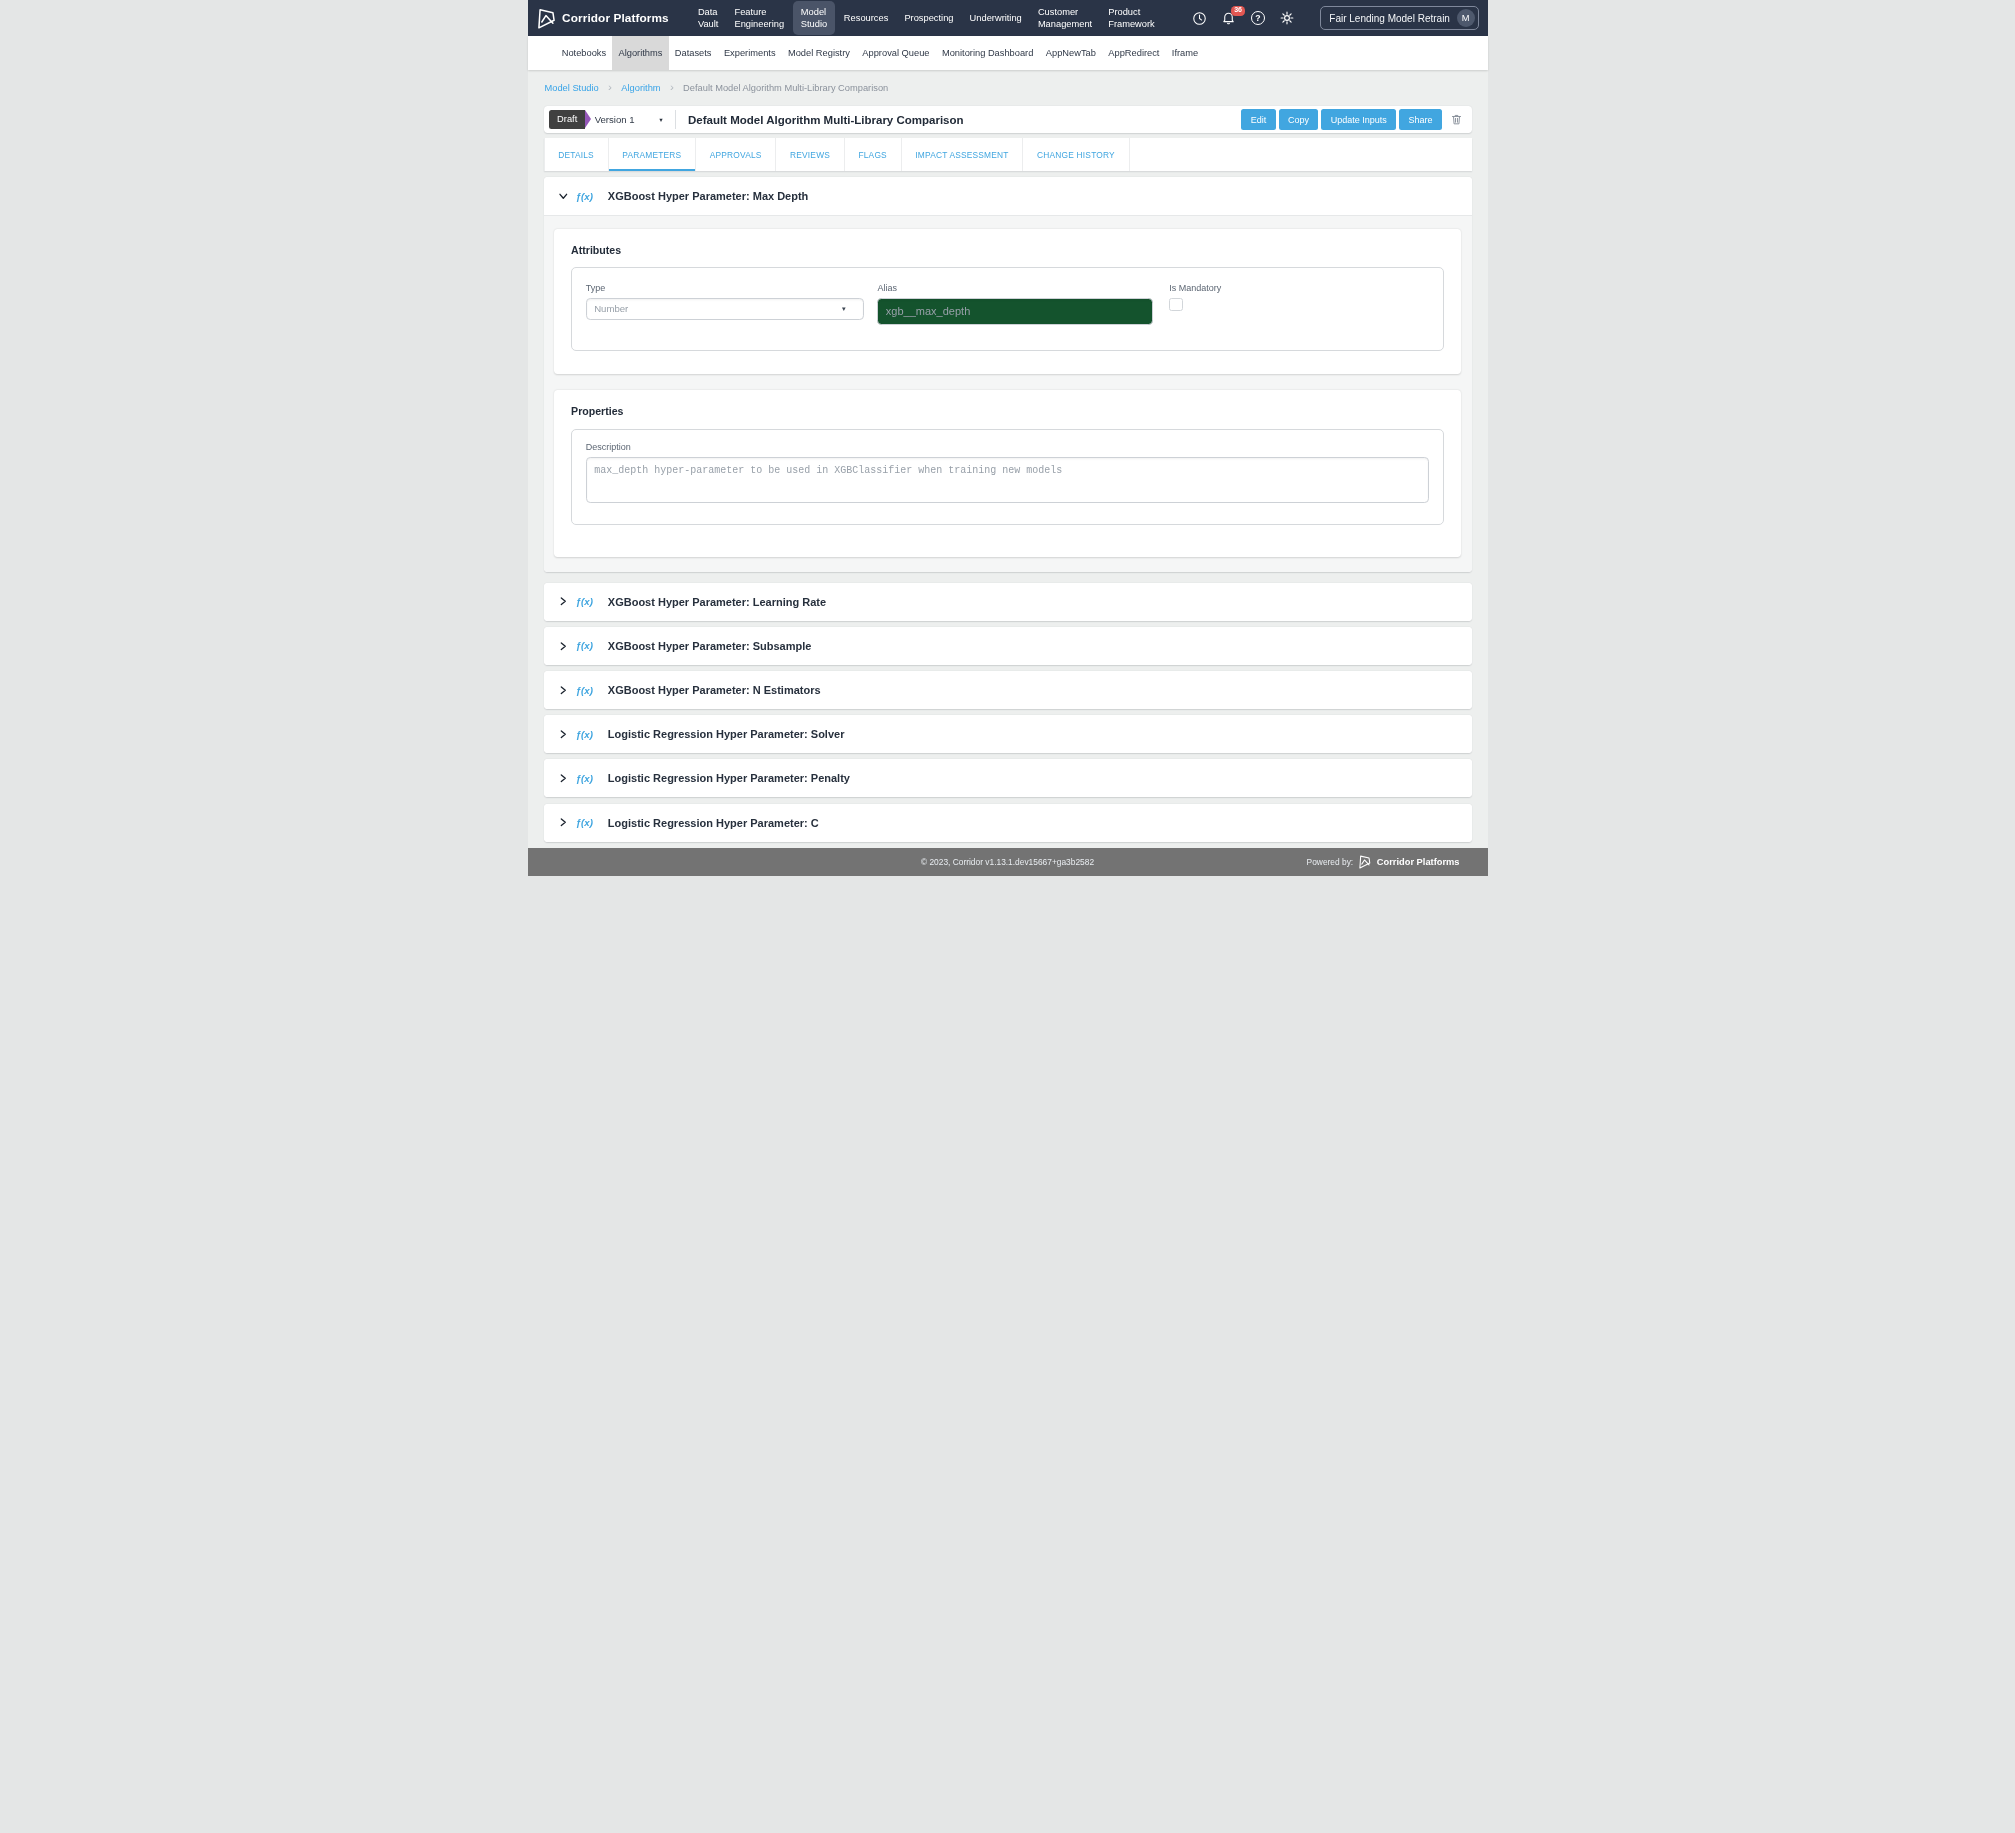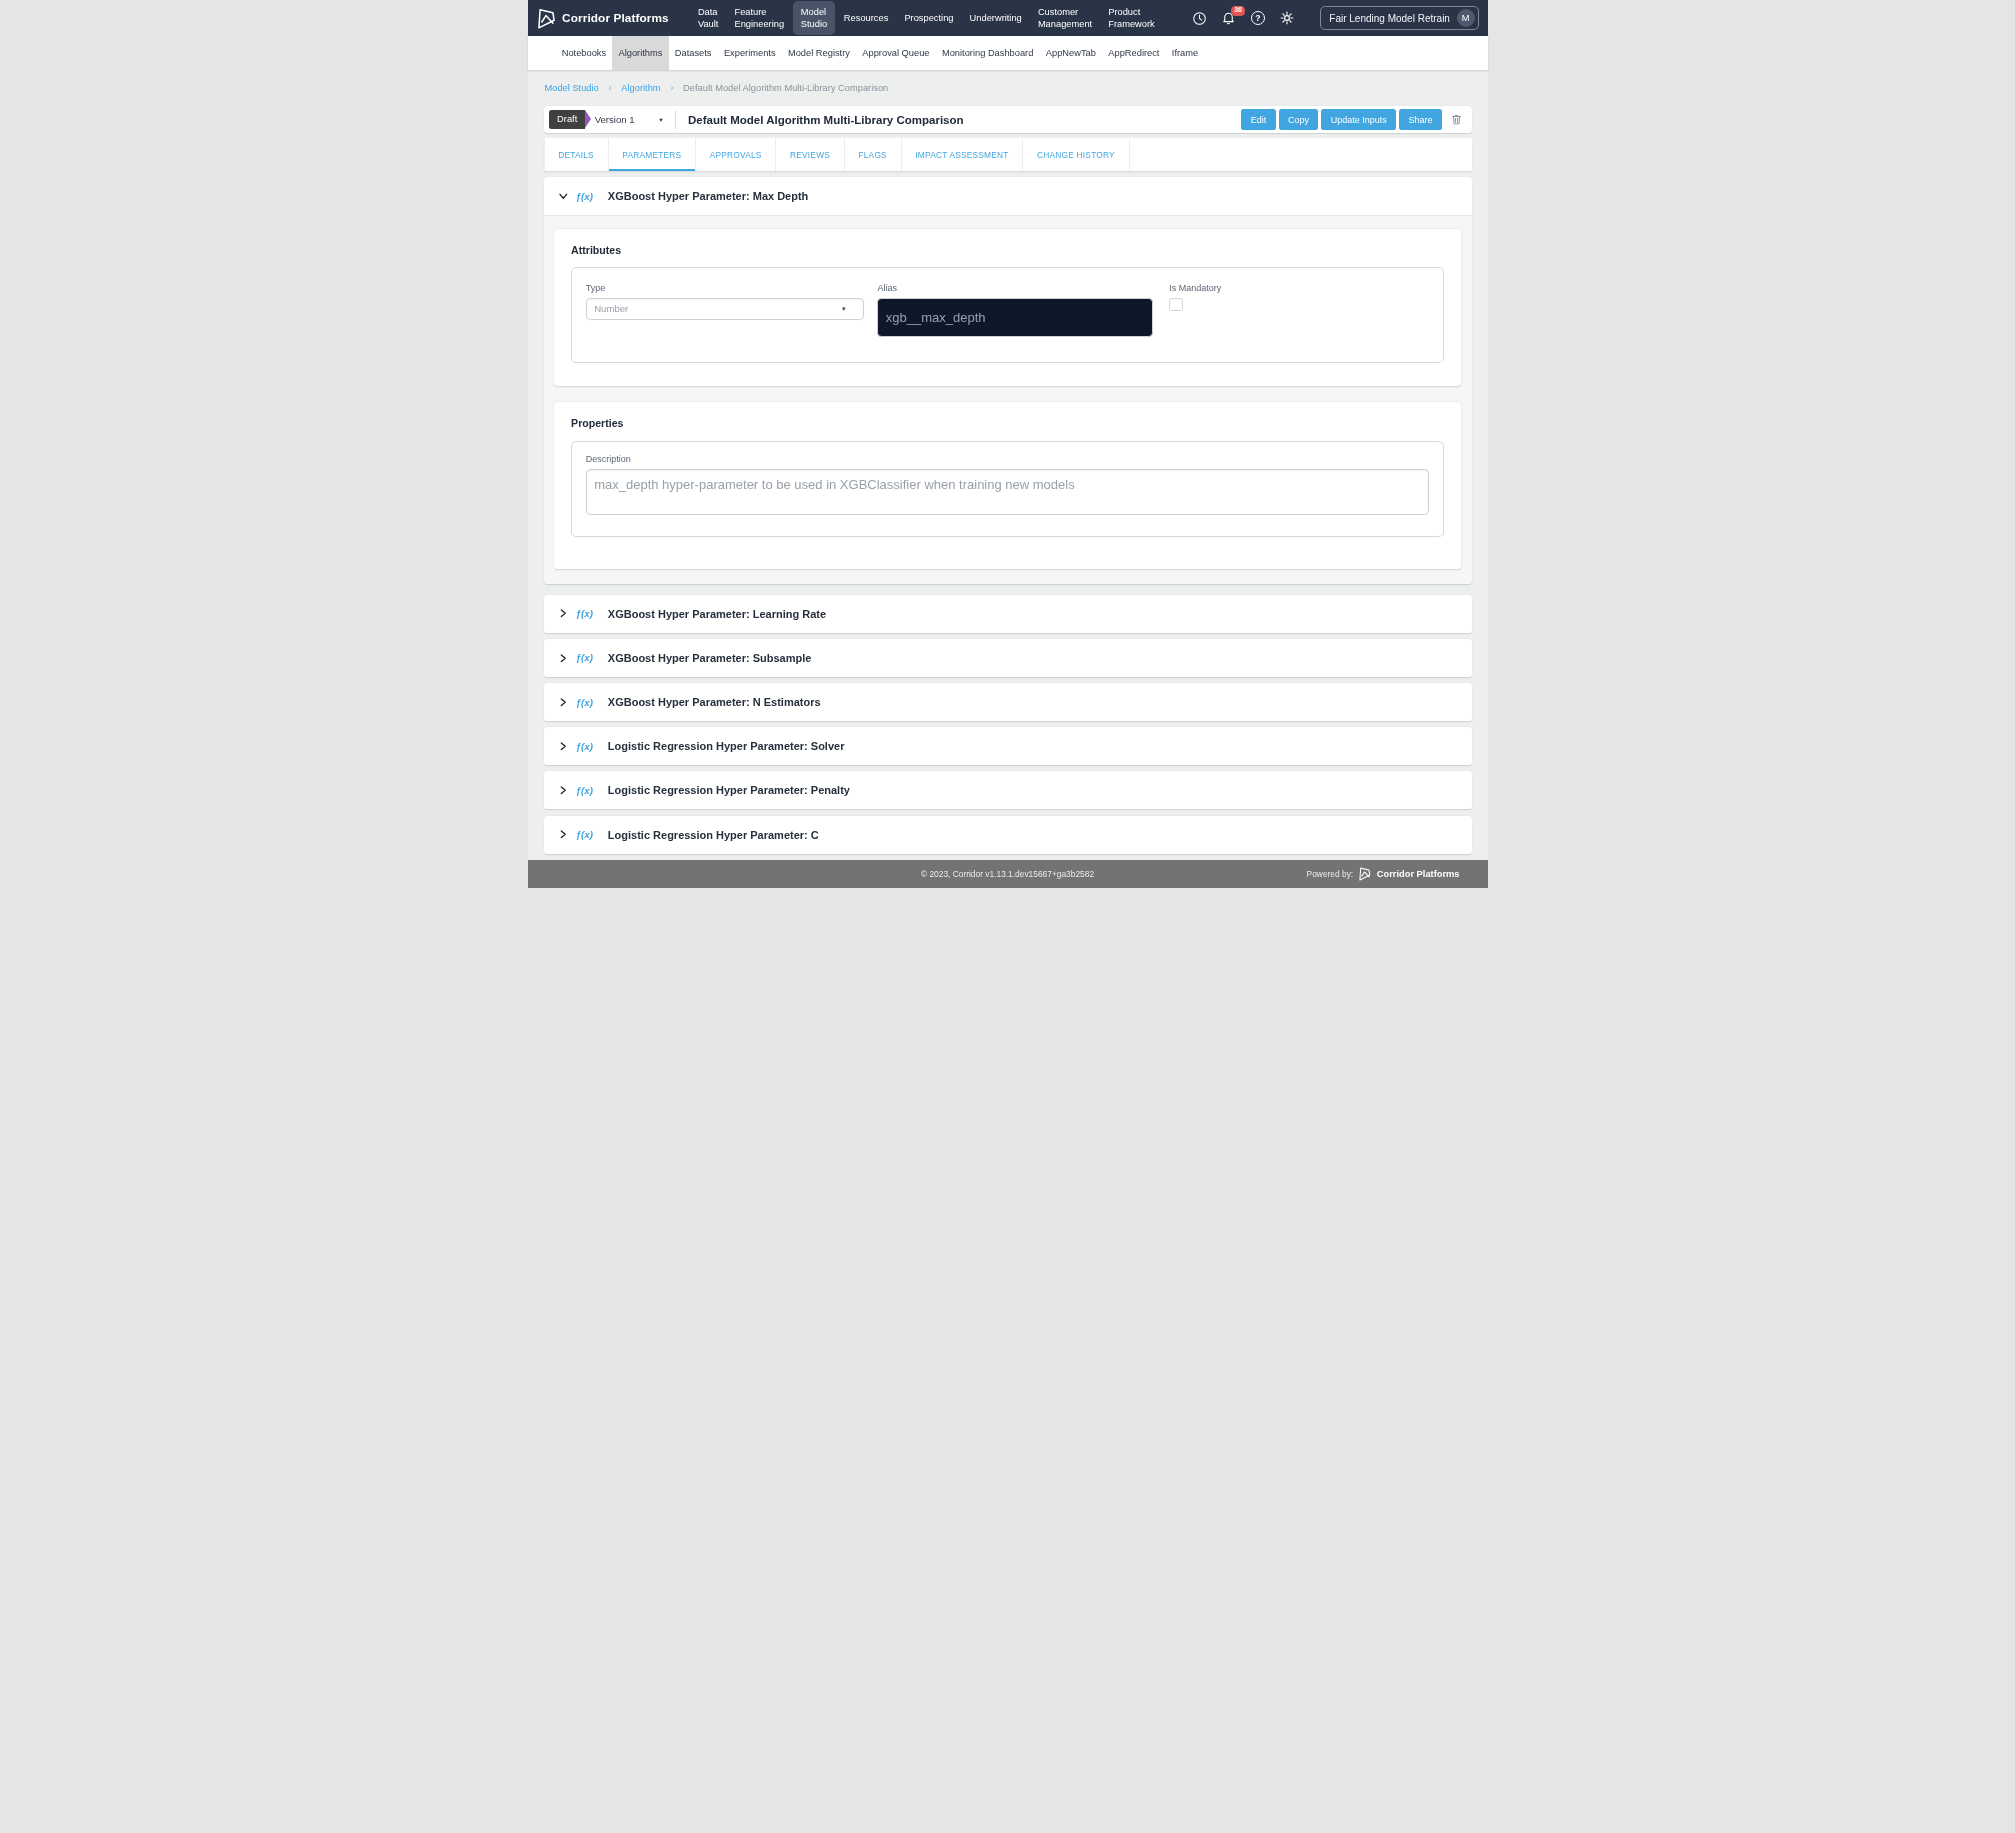--- a/index.html
+++ b/index.html
@@ -67,23 +67,23 @@
   .sub-card.properties { padding-bottom:32px; }
   .sub-heading { font-size:10.6px; font-weight:700; color:#232c39; margin-bottom:11.2px; }
   .field-box { border:0.6px solid #d6d9dc; border-radius:5px; padding:15px 13.7px 25px; display:flex; gap:13.7px; }
   .field-box.single { display:block; padding:12.4px 13.7px 18.6px; }
   .field { width:278px; }
   .field.grow { width:auto; flex:0 0 auto; }
   .field-label { display:block; font-size:9px; color:#5c6673; margin-bottom:5px; }
   .select { height:22.3px; border:0.6px solid #cdd1d6; border-radius:4.3px; background:#fff; box-shadow:inset 0 1.2px 1.9px rgba(0,0,0,.05); display:flex; align-items:center; justify-content:space-between; padding:0 16px 0 7.4px; cursor:pointer; }
   .select-value { color:#98a0a9; font-size:9.6px; }
   .select-caret { font-size:6.2px; color:#3f4854; }
-  .text-input { width:276px; height:39px; border:0.6px solid #cdd1d6; border-radius:4.3px; box-shadow:inset 0 1.2px 1.9px rgba(0,0,0,.05); padding:0 7.4px; font-family:inherit; font-size:13px; color:#98a0a9; outline:none; background:#0f172a; }
+  .text-input { width:276px; height:27px; border:0.6px solid #cdd1d6; border-radius:4.3px; box-shadow:inset 0 1.2px 1.9px rgba(0,0,0,.05); padding:0 7.4px; font-family:inherit; font-size:11px; color:#98a0a9; outline:none; background:#14532d; }
   .checkbox { appearance:none; -webkit-appearance:none; width:13.7px; height:13.7px; border:0.6px solid #d2d6da; border-radius:2.5px; background:#fff; margin-top:4.3px; cursor:pointer; display:block; }
-  .textarea { width:100%; height:46px; border:0.6px solid #cdd1d6; border-radius:4.3px; box-shadow:inset 0 1.2px 1.9px rgba(0,0,0,.05); padding:6.2px 7.4px; font-family:Liberation Sans, sans-serif; font-size:13px; color:#98a0a9; line-height:1.4; resize:none; outline:none; background:#fff; }
+  .textarea { width:100%; height:46px; border:0.6px solid #cdd1d6; border-radius:4.3px; box-shadow:inset 0 1.2px 1.9px rgba(0,0,0,.05); padding:6.2px 7.4px; font-family:Liberation Mono, monospace; font-size:10px; color:#98a0a9; line-height:1.4; resize:none; outline:none; background:#fff; }
 
   
   .footer { margin-top:auto; height:28.6px; background:#737373; position:relative; display:flex; align-items:center; justify-content:center; flex-shrink:0; }
   .copyright { color:#e9edf1; font-size:8.4px; }
   .powered { position:absolute; right:28px; top:0; height:100%; display:flex; align-items:center; gap:5px; }
   .powered-label { color:#e9edf1; font-size:8.4px; }
   .powered-brand { color:#fff; font-size:9.3px; font-weight:700; white-space:nowrap; }
   svg { display:block; }
 </style>
 </head>

